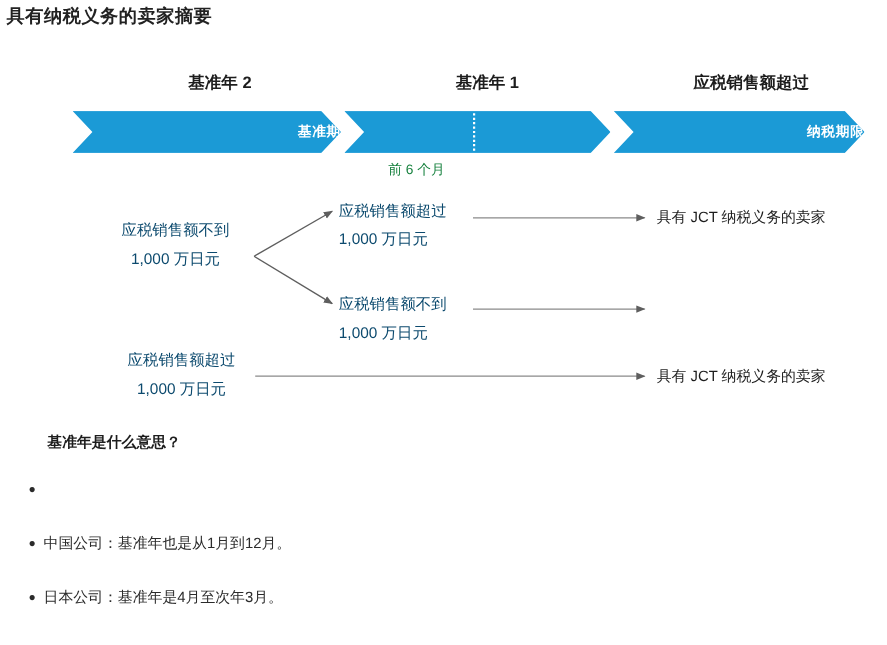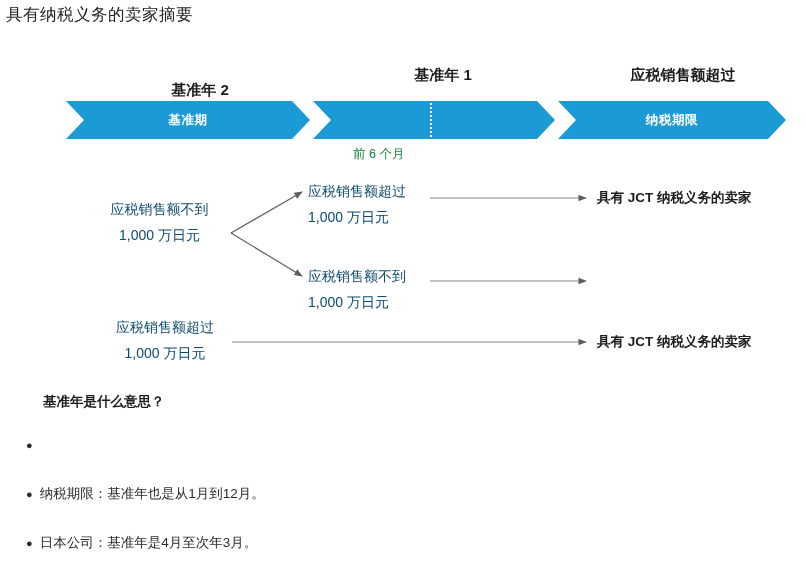--- a/index.html
+++ b/index.html
@@ -21,55 +21,55 @@
     width: 806px;
     height: 586px;
   }
 
   
   .page-title {
     position: absolute;
     left: 6px;
     top: 4px;
     font-size: 16.5px;
-    font-weight: normal;
+    font-weight: bold;
     color: #222222;
     letter-spacing: 0.5px;
     white-space: nowrap;
   }
 
   
   .tl-header {
     position: absolute;
     font-size: 15px;
     font-weight: bold;
     color: #1d1d1d;
     white-space: nowrap;
     text-align: center;
   }
-  .tl-h0 { left: 115px; top: 66px; width: 170px; margin-top: 15px; }
+  .tl-h0 { left: 115px; top: 66px; width: 170px; }
   .tl-h1 { left: 358px; top: 66px; width: 170px; }
   .tl-h2 { left: 588px; top: 66px; width: 190px; }
 
   
   .chev-band {
     position: absolute;
     left: 0;
     top: 101px;
     width: 806px;
     height: 38px;
   }
   .chev {
     position: absolute;
     top: 0;
     height: 38px;
     background: #1b9ad6;
     display: flex;
     align-items: center;
-    justify-content: center;
+    justify-content: flex-end;
   }
   .chev-label {
     font-size: 12.5px;
     font-weight: bold;
     color: #ffffff;
     letter-spacing: 0.6px;
     white-space: nowrap;
     position: relative;
     z-index: 2;
   }
@@ -119,21 +119,21 @@
   .node-up     { left: 308px; top: 178px; }
   .node-down   { left: 308px; top: 263px; }
   .node-bottom { left: 100px; top: 314px; text-align: center; width: 130px; }
 
   .outcome {
     position: absolute;
     font-size: 13.5px;
     color: #3a3a3a;
     white-space: nowrap;
   }
-  .outcome.bold { font-weight: bold; color: #1d1d1d; }
+  .outcome.bold { font-weight: normal; color: #1d1d1d; }
   .out-1 { left: 597px; top: 189px; }
   .out-2 { left: 597px; top: 272px; }
   .out-3 { left: 597px; top: 333px; }
 
   svg.lines {
     position: absolute;
     left: 0;
     top: 0;
     width: 806px;
     height: 586px;
@@ -240,21 +240,21 @@
   <div class="outcome bold out-3">具有 JCT 纳税义务的卖家</div>
 
   <div class="prose-heading">基准年是什么意思？</div>
 
   <div class="bullet-list">
     <div class="bullet-item">
       <span class="bullet-dot">●</span>
     </div>
     <div class="bullet-item">
       <span class="bullet-dot">●</span>
-      <span class="bullet-text">纳税期限：基准年也是从1月到12月。</span>
+      <span class="bullet-text">中国公司：基准年也是从1月到12月。</span>
     </div>
     <div class="bullet-item">
       <span class="bullet-dot">●</span>
       <span class="bullet-text">日本公司：基准年是4月至次年3月。</span>
     </div>
   </div>
 
 </div>
 
 </body></html>

